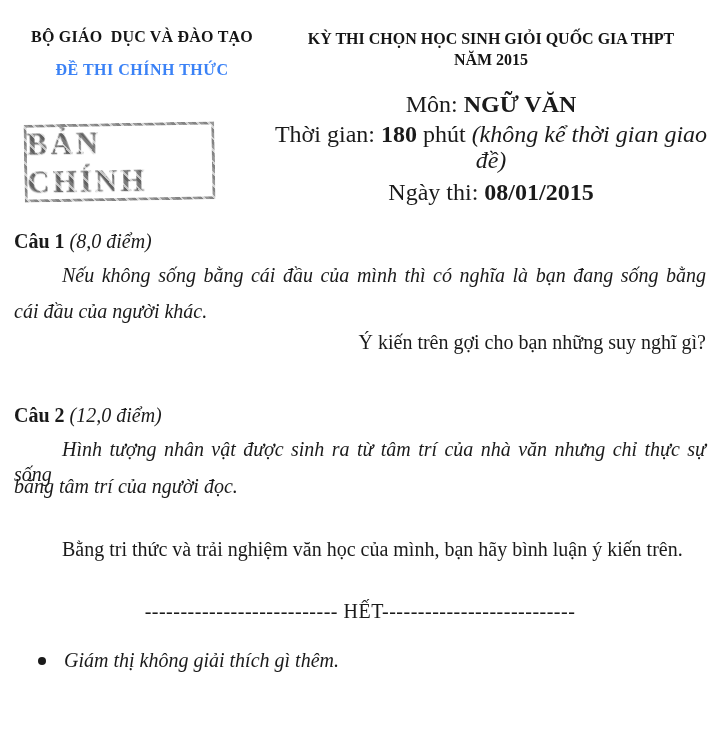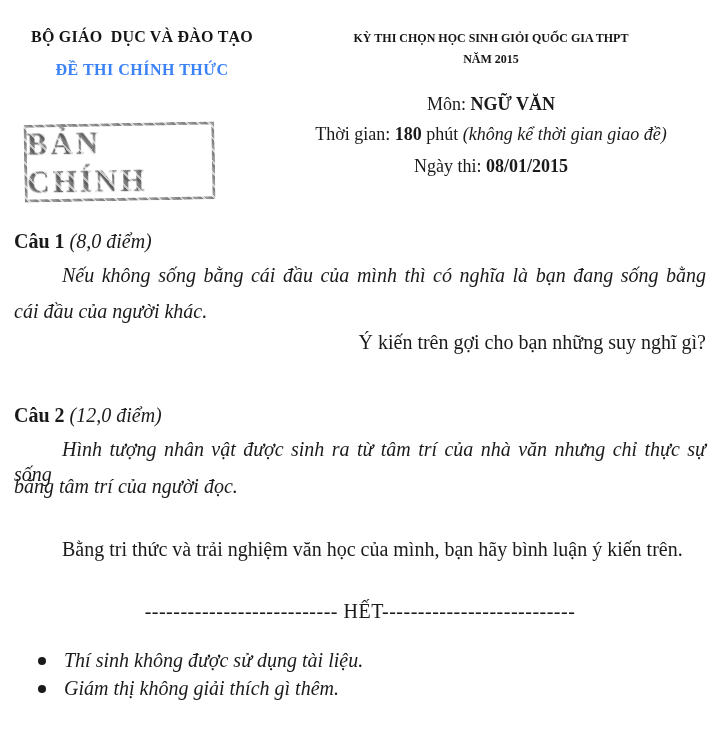--- a/index.html
+++ b/index.html
@@ -17,22 +17,22 @@
   .ministry {
     font-weight: bold; font-size: 16px; letter-spacing: 0.2px;
     white-space: pre; color: #151515;
   }
   .exam-type {
     margin-top: 15px; font-weight: bold; font-size: 16px;
     letter-spacing: 0.5px; color: #3b82f6;
   }
 
   .hdr-right { left: 266px; top: 28px; width: 450px; text-align: center; }
-  .title-line { font-weight: bold; font-size: 12px; line-height: 21px; color: #151515; }
-  .mixed-line { font-size: 18px; line-height: 26px; white-space: pre-wrap; }
+  .title-line { font-weight: bold; font-size: 16px; line-height: 21px; color: #151515; }
+  .mixed-line { font-size: 24px; line-height: 26px; white-space: pre-wrap; }
   .subject-line { margin-top: 21px; }
   .time-line { margin-top: 4px; }
   .date-line { margin-top: 6px; }
   .b { font-weight: bold; }
   .i { font-style: italic; }
 
   
   .stamp {
     left: 24px; top: 123px; width: 191px; height: 78px;
     border: 3px solid rgba(55, 55, 55, 0.65);
@@ -98,15 +98,14 @@
 <div class="abs bodyline ind" style="top:330px;text-align:right;">Ý kiến trên gợi cho bạn những suy nghĩ gì?</div>
 
 <div class="abs bodyline q-heading" style="top:403px;"><span>Câu 2 </span><span class="pts">(12,0 điểm)</span></div>
 <div class="abs bodyline quote jfull ind" style="top:437px;">Hình tượng nhân vật được sinh ra từ tâm trí của nhà văn nhưng chỉ thực sự sống</div>
 <div class="abs bodyline quote" style="top:474px;">bằng tâm trí của người đọc.</div>
 <div class="abs bodyline ind" style="top:505px;margin-top:32px;">Bằng tri thức và trải nghiệm văn học của mình, bạn hãy bình luận ý kiến trên.</div>
 
 <div class="abs divider"><span>---------------------------</span><span> HẾT</span><span>---------------------------</span></div>
 
 <ul class="abs notes">
-  <li>Thí sinh không được sử dụng tài liệu.</li>
   <li>Giám thị không giải thích gì thêm.</li>
 </ul>
 
 </body></html>

